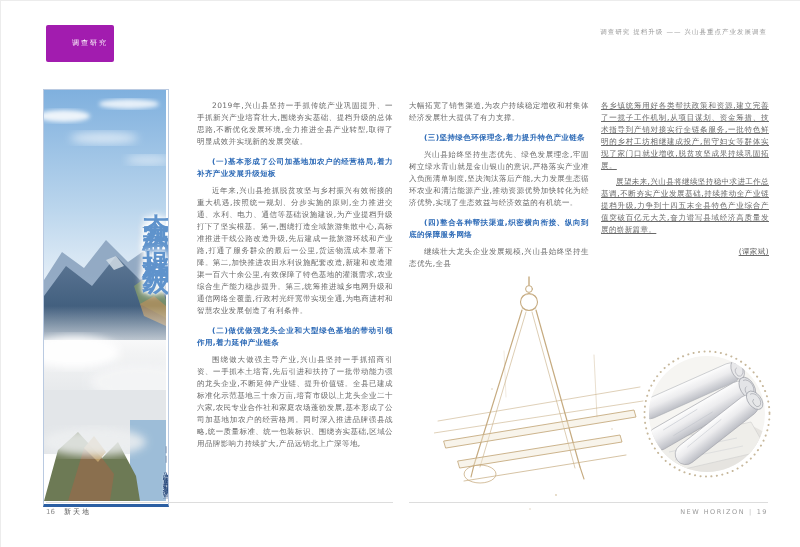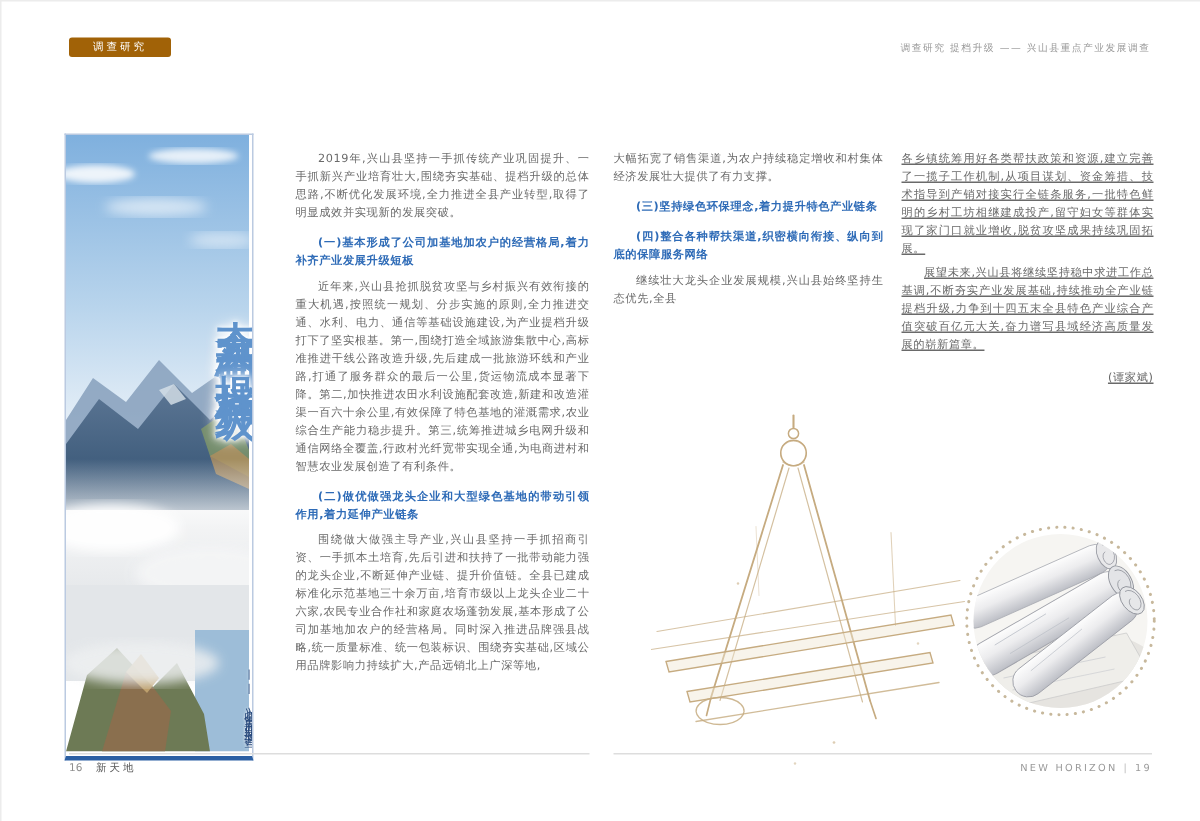--- a/index.html
+++ b/index.html
@@ -1,21 +1,21 @@
 <!DOCTYPE html>
 <html><head>
 <meta charset="utf-8">
 <style>
   html,body{margin:0;padding:0;background:#fbfbfb;font-family:"DejaVu Sans","Liberation Sans",sans-serif;}
   .canvas{position:relative;width:800px;height:547px;background:#ffffff;border:1px solid #ececec;
           box-shadow:0 2px 6px rgba(0,0,0,.08);overflow:hidden;}
   
-  .badge{position:absolute;left:45px;top:24px;height:13px;min-width:56px;padding:0 6px;
-         background:#a16207;border-radius:2px;color:#fff;font-size:7px;line-height:13px;
-         text-align:center;letter-spacing:2px;}
+  .badge{position:absolute;left:45px;top:24px;height:13px;min-width:56px;padding:12px 6px;
+         background:#a21caf;border-radius:2px;color:#fff;font-size:7px;line-height:13px;
+         text-align:right;letter-spacing:2px;}
   .header-right{position:absolute;right:34px;top:27px;font-size:6.5px;color:#9a9a9a;letter-spacing:1px;}
   
   .photo{position:absolute;left:42px;top:88px;width:124px;height:414px;
          border:1px solid rgba(60,105,170,.35);border-bottom:3px solid #2b5fa3;overflow:hidden;}
   .photo svg{display:block;}
   .vtitle{position:absolute;left:94px;top:102px;writing-mode:vertical-rl;
           font-size:27px;font-weight:bold;letter-spacing:6px;color:#5f93cc;
           font-family:"DejaVu Serif","Liberation Serif",serif;
           text-shadow:0 0 3px #ffffff,0 0 6px rgba(255,255,255,.95),0 0 10px rgba(255,255,255,.8);}
   .vgap{display:inline-block;width:0;height:12px;}
@@ -104,20 +104,21 @@
     <p class="para">2019年,兴山县坚持一手抓传统产业巩固提升、一手抓新兴产业培育壮大,围绕夯实基础、提档升级的总体思路,不断优化发展环境,全力推进全县产业转型,取得了明显成效并实现新的发展突破。</p>
     <p class="subhead">(一)基本形成了公司加基地加农户的经营格局,着力补齐产业发展升级短板</p>
     <p class="para">近年来,兴山县抢抓脱贫攻坚与乡村振兴有效衔接的重大机遇,按照统一规划、分步实施的原则,全力推进交通、水利、电力、通信等基础设施建设,为产业提档升级打下了坚实根基。第一,围绕打造全域旅游集散中心,高标准推进干线公路改造升级,先后建成一批旅游环线和产业路,打通了服务群众的最后一公里,货运物流成本显著下降。第二,加快推进农田水利设施配套改造,新建和改造灌渠一百六十余公里,有效保障了特色基地的灌溉需求,农业综合生产能力稳步提升。第三,统筹推进城乡电网升级和通信网络全覆盖,行政村光纤宽带实现全通,为电商进村和智慧农业发展创造了有利条件。</p>
     <p class="subhead">(二)做优做强龙头企业和大型绿色基地的带动引领作用,着力延伸产业链条</p>
     <p class="para">围绕做大做强主导产业,兴山县坚持一手抓招商引资、一手抓本土培育,先后引进和扶持了一批带动能力强的龙头企业,不断延伸产业链、提升价值链。全县已建成标准化示范基地三十余万亩,培育市级以上龙头企业二十六家,农民专业合作社和家庭农场蓬勃发展,基本形成了公司加基地加农户的经营格局。同时深入推进品牌强县战略,统一质量标准、统一包装标识、围绕夯实基础,区域公用品牌影响力持续扩大,产品远销北上广深等地,</p>
   </div>
 
   <div class="col col2">
     <p class="para cont">大幅拓宽了销售渠道,为农户持续稳定增收和村集体经济发展壮大提供了有力支撑。</p>
     <p class="subhead">(三)坚持绿色环保理念,着力提升特色产业链条</p>
+    <p class="para">兴山县始终坚持生态优先、绿色发展理念,牢固树立绿水青山就是金山银山的意识,严格落实产业准入负面清单制度,坚决淘汰落后产能,大力发展生态循环农业和清洁能源产业,推动资源优势加快转化为经济优势,实现了生态效益与经济效益的有机统一。</p>
     <p class="subhead">(四)整合各种帮扶渠道,织密横向衔接、纵向到底的保障服务网络</p>
     <p class="para">继续壮大龙头企业发展规模,兴山县始终坚持生态优先,全县</p>
   </div>
 
   <div class="col col3">
     <p class="para cont">各乡镇统筹用好各类帮扶政策和资源,建立完善了一揽子工作机制,从项目谋划、资金筹措、技术指导到产销对接实行全链条服务,一批特色鲜明的乡村工坊相继建成投产,留守妇女等群体实现了家门口就业增收,脱贫攻坚成果持续巩固拓展。</p>
     <p class="para">展望未来,兴山县将继续坚持稳中求进工作总基调,不断夯实产业发展基础,持续推动全产业链提档升级,力争到十四五末全县特色产业综合产值突破百亿元大关,奋力谱写县域经济高质量发展的崭新篇章。</p>
     <p class="para byline">(谭家斌)</p>
   </div>
 

